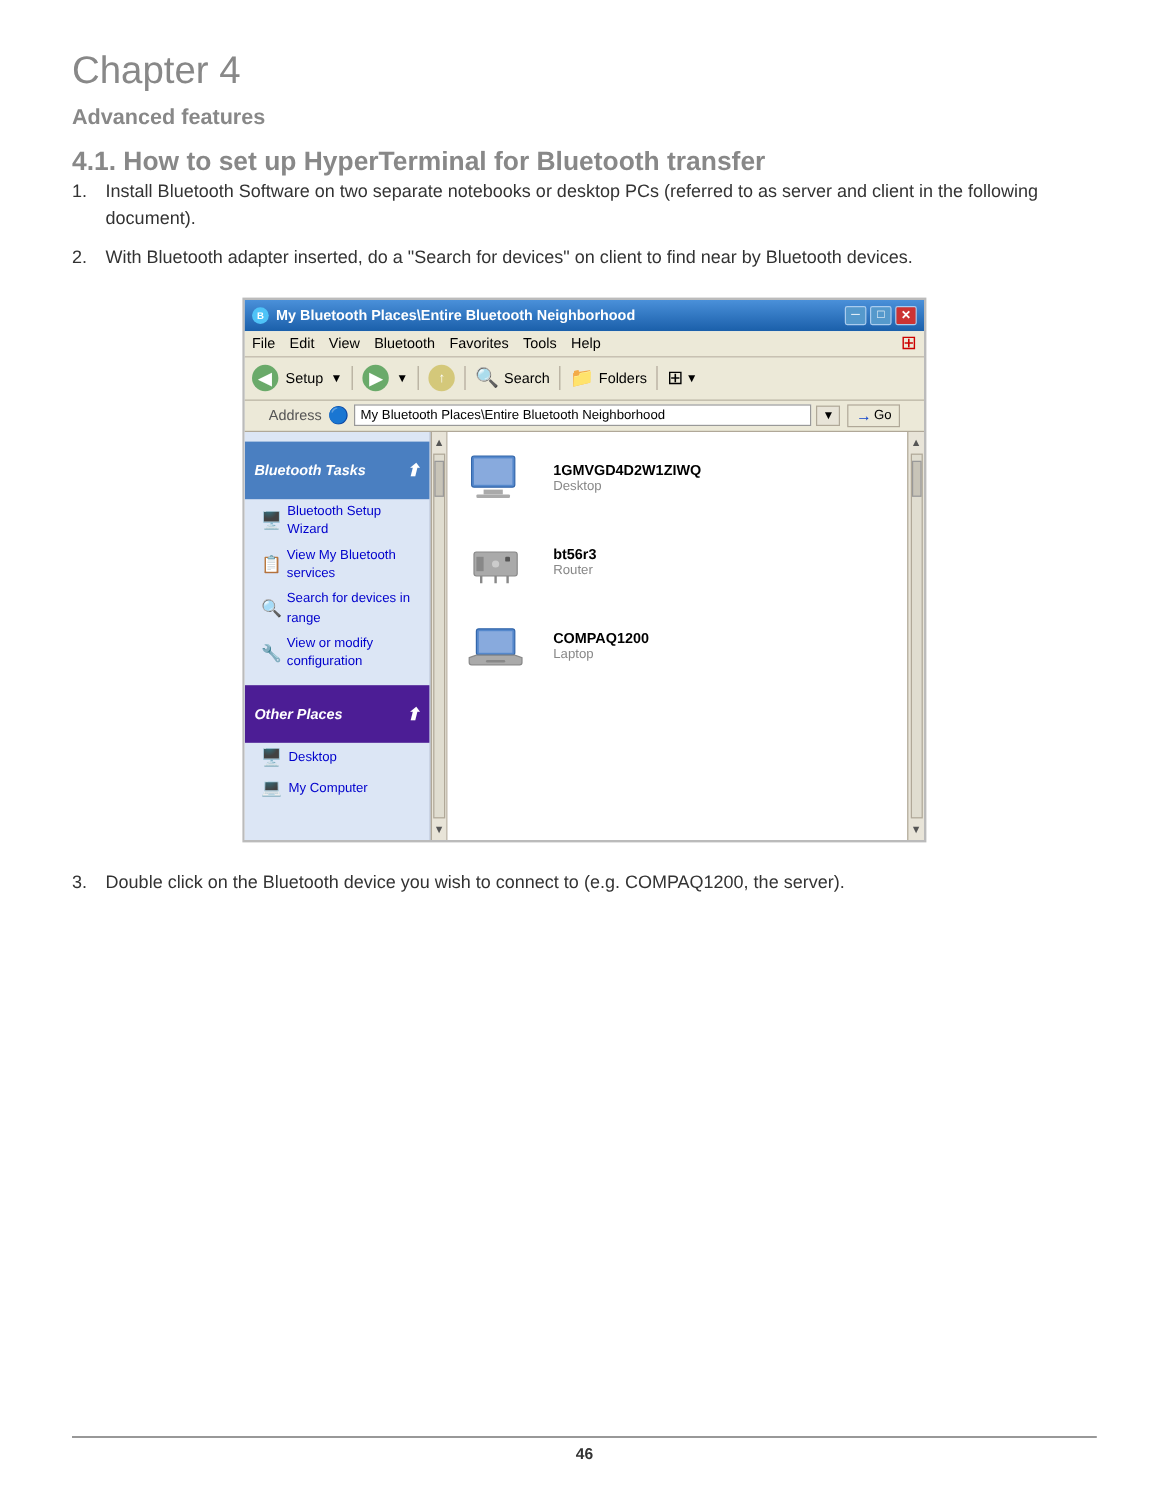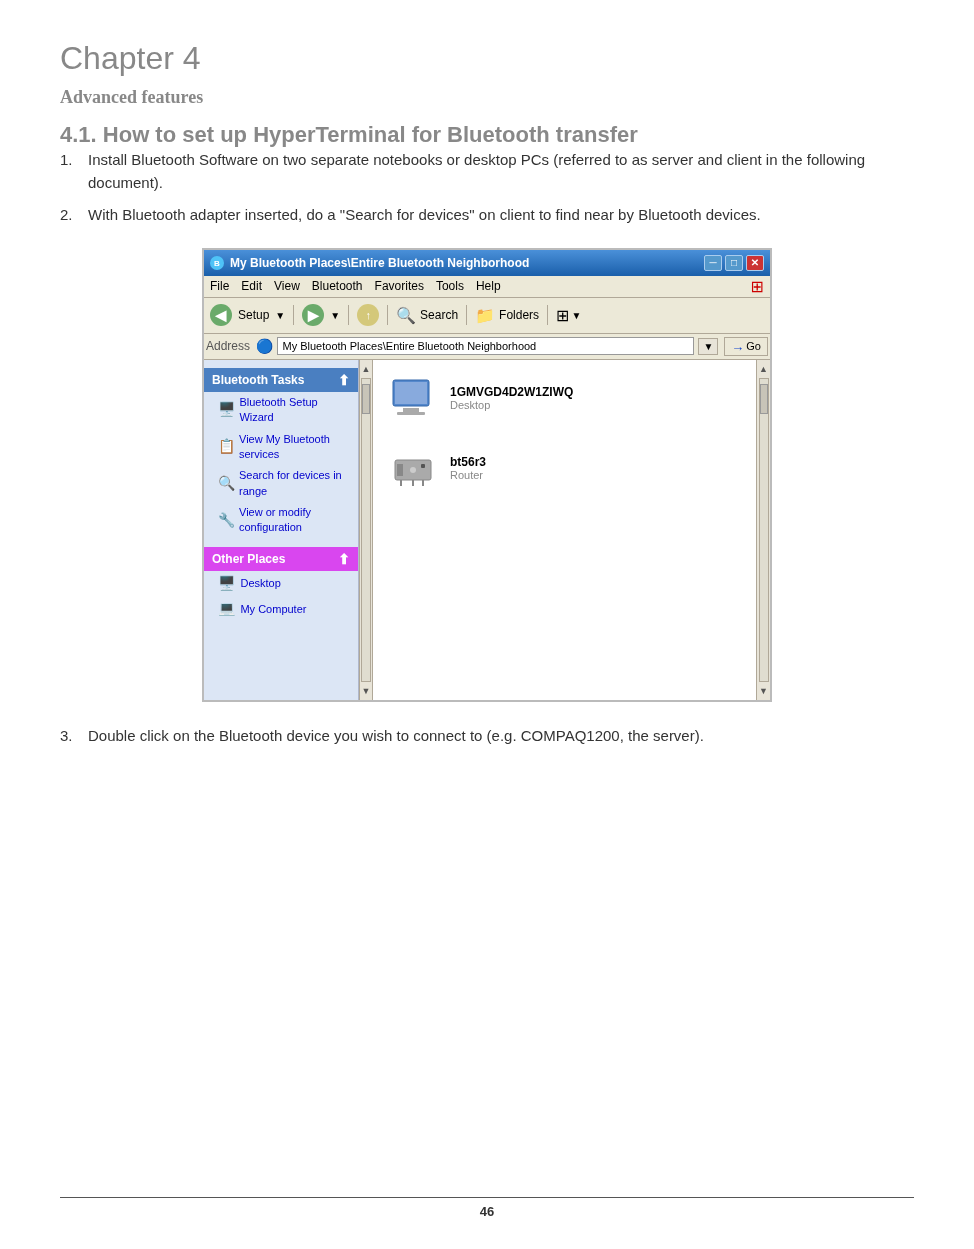--- a/index.html
+++ b/index.html
@@ -19,21 +19,21 @@
       color: #888888;
       margin-bottom: 10px;
       font-family: Arial, sans-serif;
     }
 
     .section-title {
       font-size: 18px;
       font-weight: bold;
       color: #888888;
       margin-bottom: 14px;
-      font-family: Liberation Serif, serif;
+      font-family: Liberation Sans, sans-serif;
     }
 
     .subsection-title {
       font-size: 22px;
       font-weight: bold;
       color: #888888;
       font-family: Arial, sans-serif;
     }
 
     .steps-list {
@@ -164,21 +164,21 @@
       background: #b0a898;
       margin: 0 2px;
     }
 
     
     .win-addressbar {
       background: #ece9d8;
       height: 26px;
       display: flex;
       align-items: center;
-      padding: 0 2px;
+      padding: 0 20px;
       gap: 6px;
       border-bottom: 1px solid #b0a898;
       font-size: 12px;
     }
 
     .address-label {
       color: #555;
       font-size: 12px;
     }
 
@@ -223,25 +223,26 @@
 
     .sidebar-section {
       margin-bottom: 8px;
     }
 
     .sidebar-header {
       background: #4a7fc1;
       color: #ffffff;
       font-weight: bold;
       font-size: 12px;
-      padding: 4px 8px;
+      padding: 16px 8px;
       display: flex;
       align-items: center;
       justify-content: space-between;
       cursor: pointer;
+      font-style: italic;
     }
 
     .sidebar-header-text {
       font-size: 12px;
       font-weight: bold;
     }
 
     .sidebar-item {
       padding: 3px 10px 3px 14px;
       font-size: 11px;
@@ -304,21 +305,21 @@
       border: 1px solid #999;
       position: absolute;
       top: 5px;
       left: 0;
     }
 
     
     .device-row {
       display: flex;
       align-items: center;
-      gap: 11px;
+      gap: 22px;
       padding: 4px 6px;
     }
 
     .device-icon {
       width: 52px;
       height: 52px;
       display: flex;
       align-items: center;
       justify-content: center;
       font-size: 30px;
@@ -473,21 +474,21 @@
             <span class="sidebar-icon">🔍</span>
             <span>Search for devices in range</span>
           </div>
           <div class="sidebar-item">
             <span class="sidebar-icon">🔧</span>
             <span>View or modify configuration</span>
           </div>
         </div>
 
         <div class="sidebar-section">
-          <div class="sidebar-header" style="background:#d946ef;justify-content:space-between;">
+          <div class="sidebar-header" style="background:#4c1d95;justify-content:space-between;">
             <span class="sidebar-header-text">Other Places</span>
             <span style="font-size:14px;">⬆</span>
           </div>
           <div class="sidebar-item">
             <span class="sidebar-icon">🖥️</span>
             <span>Desktop</span>
           </div>
           <div class="sidebar-item">
             <span class="sidebar-icon">💻</span>
             <span>My Computer</span>
@@ -532,20 +533,34 @@
               <line x1="26" y1="38" x2="26" y2="44" stroke="#888" stroke-width="2"></line>
               <line x1="36" y1="38" x2="36" y2="44" stroke="#888" stroke-width="2"></line>
             </svg>
           </div>
           <div class="device-info">
             <span class="device-name">bt56r3</span>
             <span class="device-type">Router</span>
           </div>
         </div>
 
+        <div class="device-row">
+          <div class="device-icon">
+            <svg width="52" height="52" viewBox="0 0 52 52">
+              <rect x="10" y="12" width="32" height="22" rx="2" fill="#5588cc" stroke="#3366aa" stroke-width="1"></rect>
+              <rect x="12" y="14" width="28" height="18" fill="#88aadd"></rect>
+              <path d="M 4 36 L 10 34 L 42 34 L 48 36 L 48 40 Q 48 42 46 42 L 6 42 Q 4 42 4 40 Z" fill="#aaaaaa" stroke="#888" stroke-width="1"></path>
+              <rect x="18" y="38" width="16" height="2" rx="1" fill="#888"></rect>
+            </svg>
+          </div>
+          <div class="device-info">
+            <span class="device-name">COMPAQ1200</span>
+            <span class="device-type">Laptop</span>
+          </div>
+        </div>
 
       </div>
 
       <div class="win-scrollbar">
         <span class="scroll-arrow">▲</span>
         <div class="scroll-track">
           <div class="scroll-thumb"></div>
         </div>
         <span class="scroll-arrow">▼</span>
       </div>

